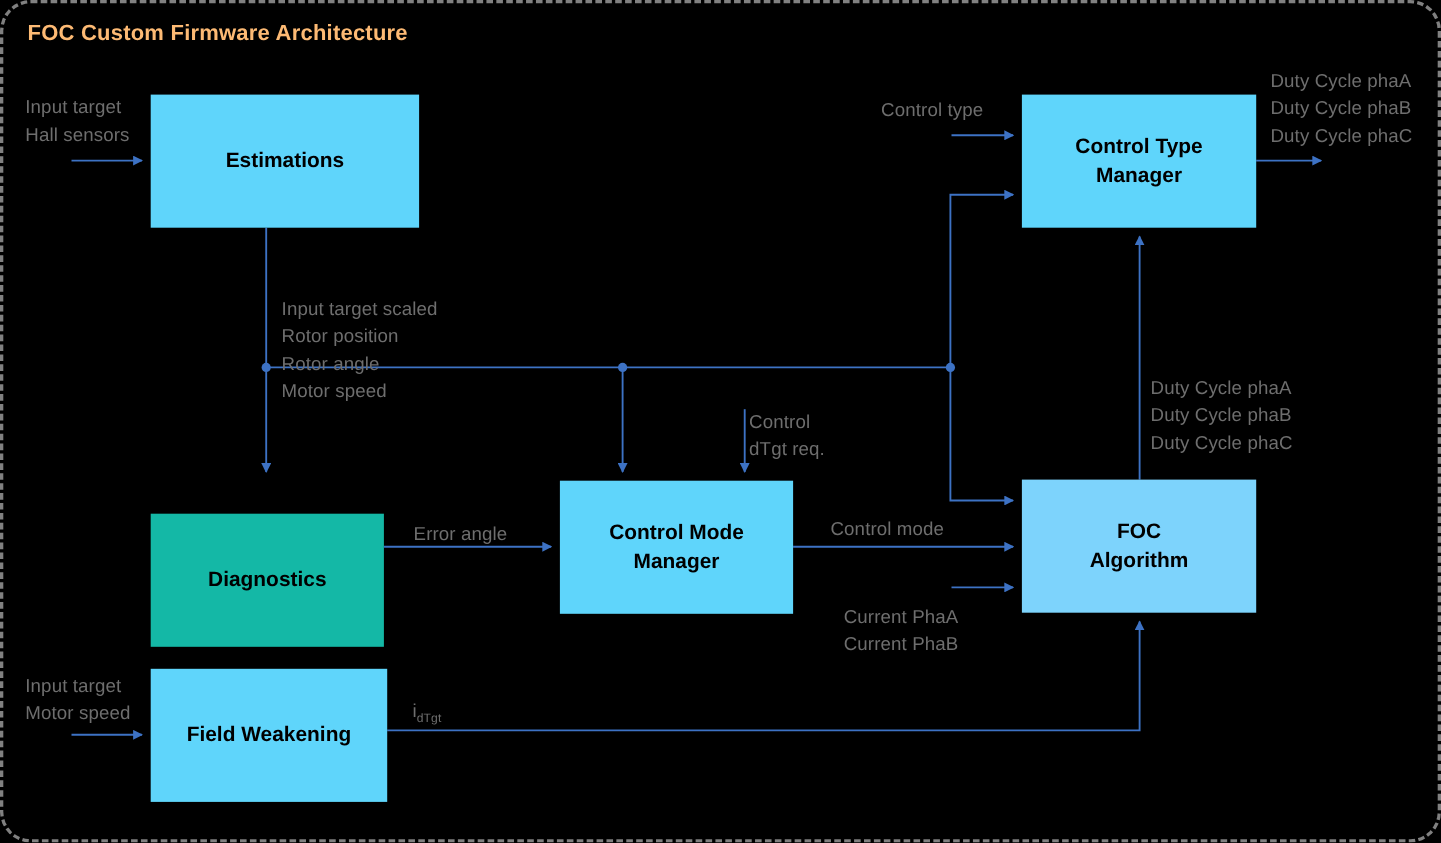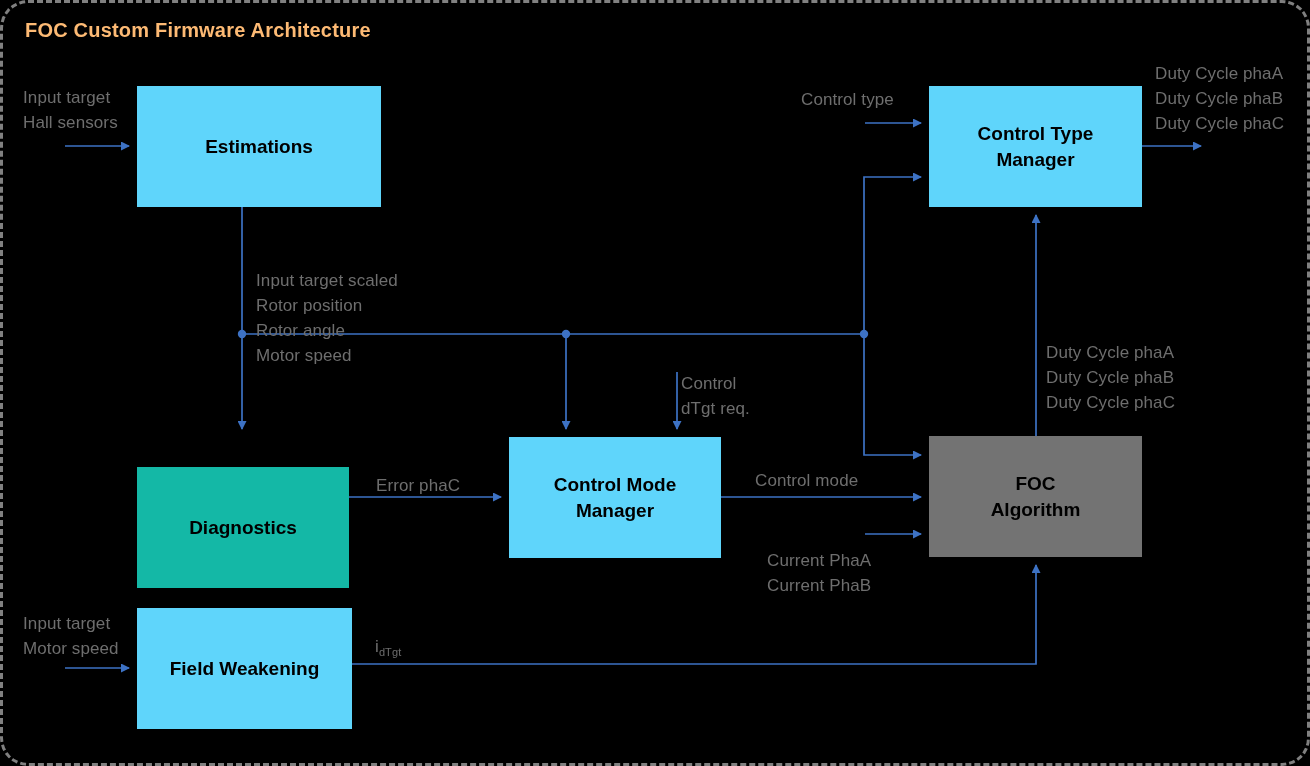--- a/index.html
+++ b/index.html
@@ -111,21 +111,21 @@
   <div class="node" style="left:506px;top:434px;width:212px;height:121px;background:#5FD5FB;">
     <span style="white-space:pre-line">Control Mode
 Manager</span>
   </div>
 
   <div class="node" style="left:926px;top:83px;width:213px;height:121px;background:#5FD5FB;">
     <span style="white-space:pre-line">Control Type
 Manager</span>
   </div>
 
-  <div class="node" style="left:926px;top:433px;width:213px;height:121px;background:#737373;align-items:center;">
+  <div class="node" style="left:926px;top:433px;width:213px;height:121px;background:#7dd3fc;align-items:center;">
     <span style="white-space:pre-line">FOC
 Algorithm</span>
   </div>
 
   <div class="lbl" style="left:20px;top:83px;">Input target
 Hall sensors</div>
 
   <div class="lbl" style="left:253px;top:225px;margin-top:41px;">Input target scaled
 Rotor position
 Rotor angle
@@ -137,21 +137,21 @@
 Duty Cycle phaB
 Duty Cycle phaC</div>
 
   <div class="lbl" style="left:1043px;top:338px;">Duty Cycle phaA
 Duty Cycle phaB
 Duty Cycle phaC</div>
 
   <div class="lbl" style="left:678px;top:369px;">Control
 dTgt req.</div>
 
-  <div class="lbl" style="left:373px;top:471px;">Error phaC</div>
+  <div class="lbl" style="left:373px;top:471px;">Error angle</div>
 
   <div class="lbl" style="left:752px;top:466px;">Control mode</div>
 
   <div class="lbl" style="left:764px;top:546px;">Current PhaA
 Current PhaB</div>
 
   <div class="lbl" style="left:20px;top:609px;">Input target
 Motor speed</div>
 
   <div class="lbl" style="left:372px;top:632px;"><span>i</span><span class="sub">dTgt</span></div>

